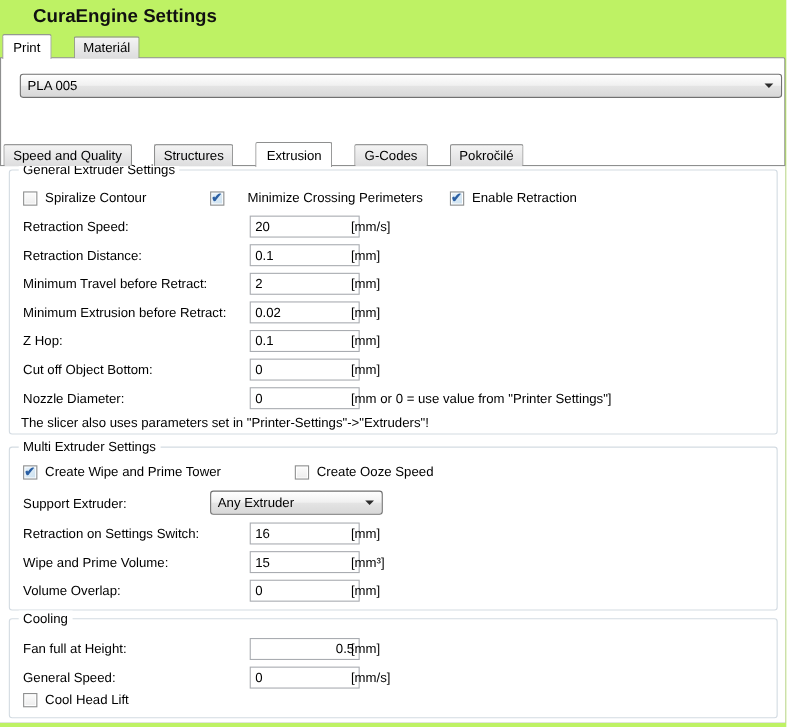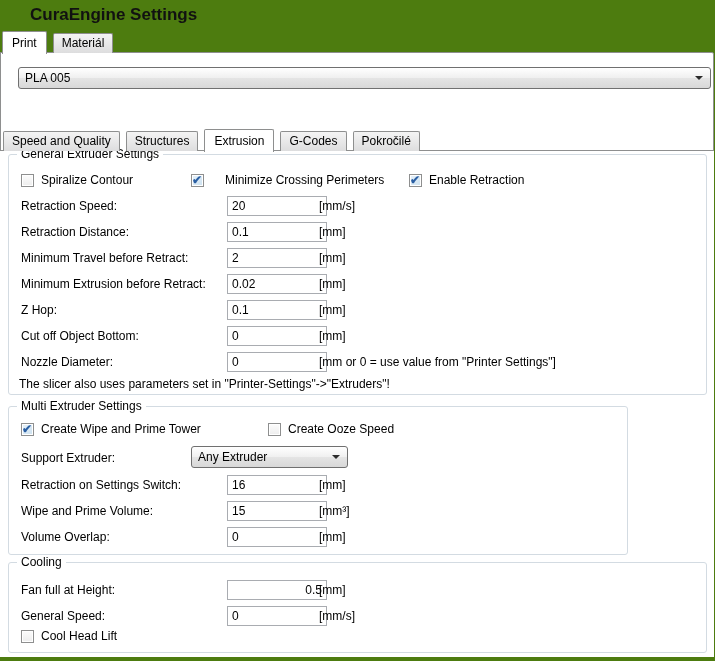--- a/index.html
+++ b/index.html
@@ -1,25 +1,25 @@
 <!DOCTYPE html>
 <html><head>
 <meta charset="utf-8">
 <style>
   * { box-sizing: border-box; margin: 0; padding: 0; }
   html,body { width:715px; height:661px; }
   body { font-family: "Liberation Sans", sans-serif; background:#f0f0f0; }
-  #app { position:relative; width:715px; height:661px; background:#4d7c0f; overflow:hidden; font-size:12px; color:#000; }
+  #app { position:relative; width:715px; height:661px; background:#bef264; overflow:hidden; font-size:12px; color:#000; }
 
   .window-title { position:absolute; left:30px; top:5px; font-size:17px; font-weight:bold; color:#111; }
 
   
   .tabstrip { position:absolute; display:flex; align-items:flex-end; z-index:5; }
   .tab { border:1px solid #8e8f8f; border-bottom:none; background:linear-gradient(#f4f4f4,#ddddde);
-         padding:2px 8px 3px 8px; margin-right:6px; border-radius:2px 2px 0 0; cursor:default; white-space:nowrap; }
+         padding:2px 8px 3px 8px; margin-right:20px; border-radius:2px 2px 0 0; cursor:default; white-space:nowrap; }
   .tab.active { background:#fff; padding:4px 9px 4px 9px; position:relative; z-index:6; margin-bottom:-1px; }
 
   .main-tabs { left:2px; top:32px; height:21px; }
   .sub-tabs  { left:3px; top:129px; height:22px; }
 
   
   .page { position:absolute; left:0; top:52px; width:714px; height:605px; background:#fff;
           border:1px solid #8e8f8f; border-radius:0 2px 0 0; }
   .subpane { position:absolute; left:0; top:150px; width:714px; height:507px; background:#fff;
              border-top:1px solid #8e8f8f; }
@@ -120,21 +120,21 @@
     <input class="f-input" style="top: 171px;" value="0">
     <span class="f-unit" style="top:174px;">[mm]</span>
 
     <span class="f-label" style="top:200px;">Nozzle Diameter:</span>
     <input class="f-input" style="top: 197px;" value="0">
     <span class="f-unit" style="top:200px;">[mm or 0 = use value from "Printer Settings"]</span>
 
     <span class="note" style="top:222px;">The slicer also uses parameters set in "Printer-Settings"-&gt;"Extruders"!</span>
   </div>
 
-  <div class="groupbox" style="left:8px; top:406px; width:620px; height:149px;">
+  <div class="groupbox" style="left:8px; top:406px; width:699px; height:149px;">
     <span class="gb-title">Multi Extruder Settings</span>
 
     <div class="cb" style="left:12px; top:15px;" data-checked="true">
       <span class="box"></span>
       <span>Create Wipe and Prime Tower</span>
     </div>
     <div class="cb" style="left:259px; top:15px;" data-checked="false">
       <span class="box"></span>
       <span>Create Ooze Speed</span>
     </div>

